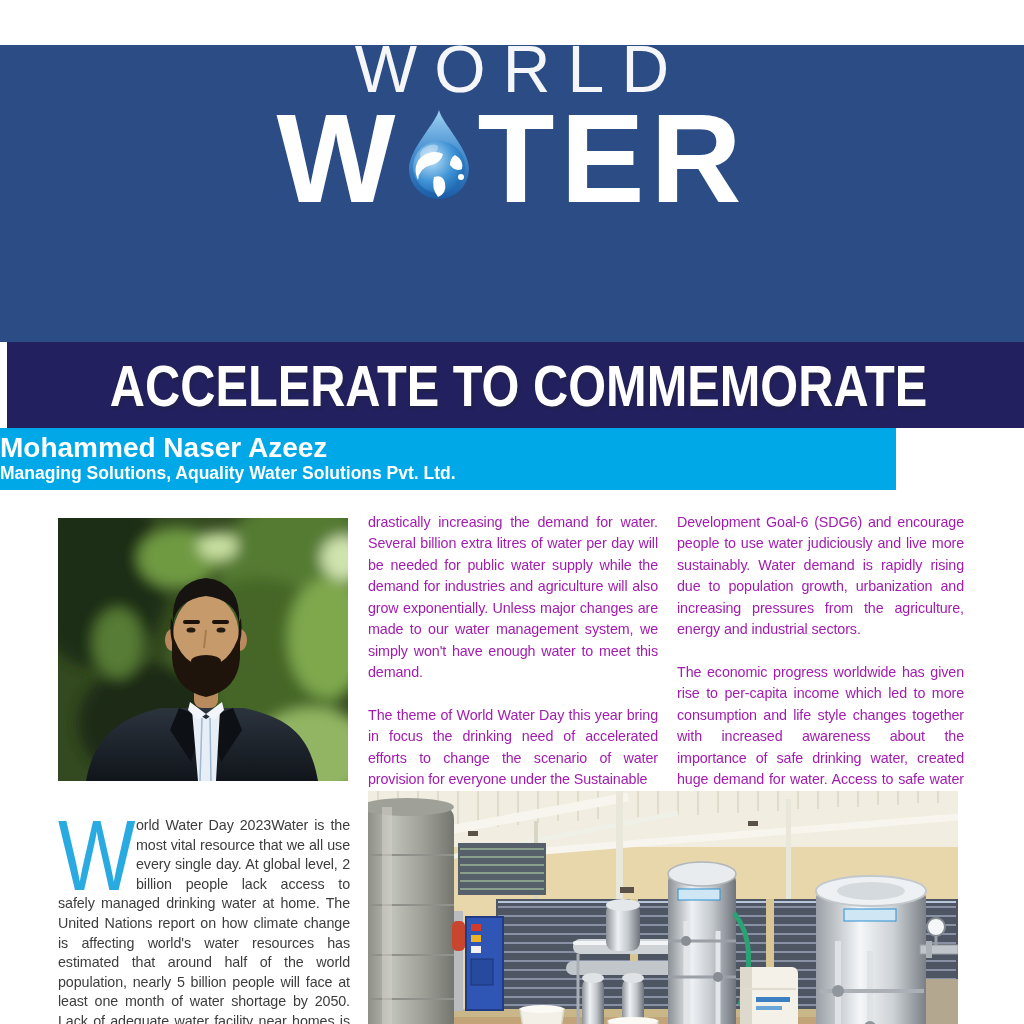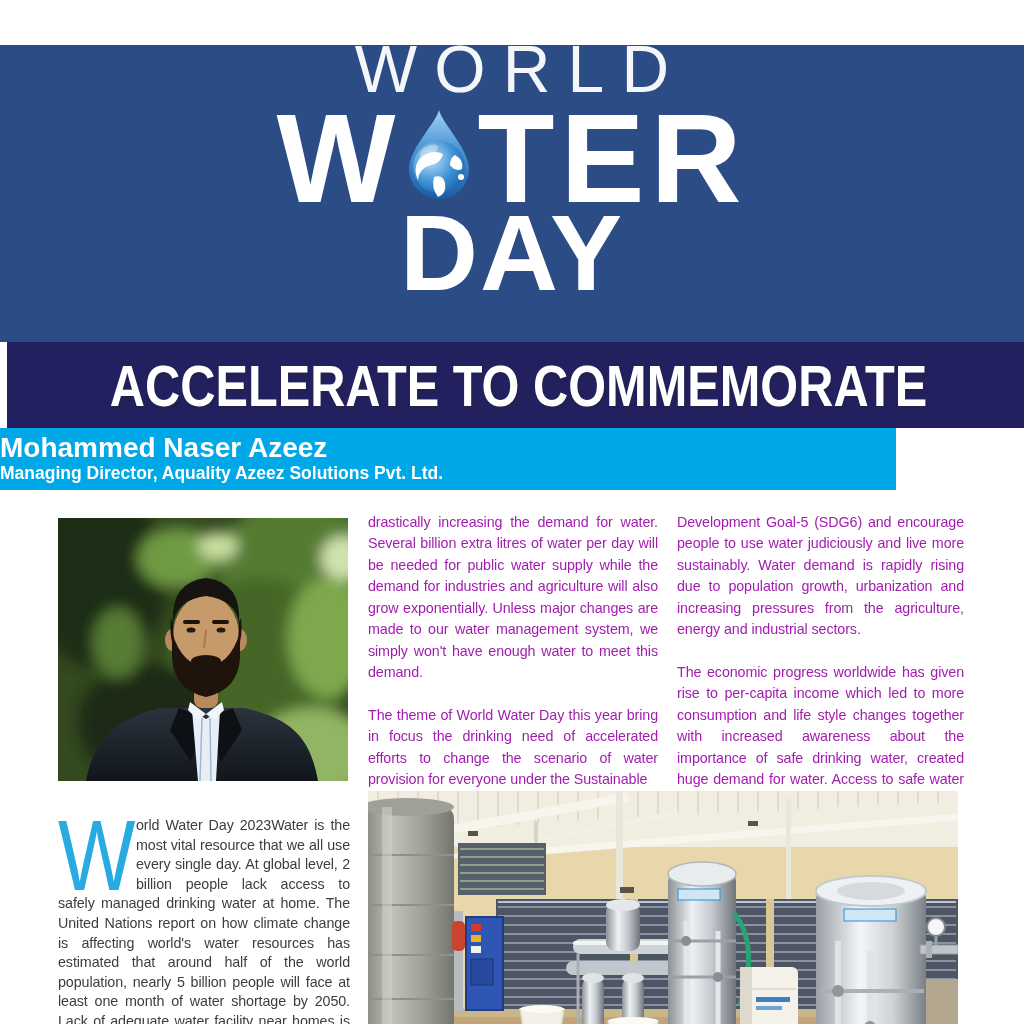--- a/index.html
+++ b/index.html
@@ -75,30 +75,29 @@
         <path d="M36 1 C33 14 6 40 6 60 a30 30 0 0 0 60 0 C66 40 39 14 36 1 Z" fill="url(#dropG)"></path>
         <circle cx="36" cy="58" r="26" fill="url(#globeG)"></circle>
         <path d="M18 48 q12 -8 22 -3 q-2 9 -12 11 q-12 3 -13 15 q-6 -13 3 -23 Z" fill="#ffffff"></path>
         <path d="M31 68 q9 -3 11 6 q2 10 -7 14 q-7 -9 -4 -20 Z" fill="#ffffff"></path>
         <path d="M52 46 q9 5 7 14 q-7 3 -12 -4 q0 -7 5 -10 Z" fill="#ffffff"></path>
         <circle cx="58" cy="68" r="3" fill="#ffffff"></circle>
         <ellipse cx="26" cy="42" rx="10" ry="5" fill="#ffffff" opacity="0.35" transform="rotate(-28 26 42)"></ellipse>
       </svg>
       <span>TER</span>
     </div>
-    <div class="logo-day">DAY</div>
   </header>
 
   <section class="headline-band">
     <h1><span class="headline-text">ACCELERATE TO COMMEMORATE</span></h1>
   </section>
 
   <section class="byline-band">
     <div class="author-name">Mohammed Naser Azeez</div>
-    <div class="author-title">Managing Director, Aquality Azeez Solutions Pvt. Ltd.</div>
+    <div class="author-title">Managing Solutions, Aquality Water Solutions Pvt. Ltd.</div>
   </section>
 
   <main>
 
     <figure class="portrait">
       <svg viewBox="0 0 290 263" width="290" height="263" aria-hidden="true">
         <defs>
           <linearGradient id="suitG" x1="0" y1="0" x2="0" y2="1">
             <stop offset="0" stop-color="#2b333d"></stop>
             <stop offset="1" stop-color="#11151b"></stop>
@@ -150,21 +149,21 @@
         <path d="M148 112 L146 130" stroke="#a87c50" stroke-width="2" fill="none"></path>
       </svg>
     </figure>
 
     <div class="body-text col2">
       <p>drastically increasing the demand for water. Several billion extra litres of water per day will be needed for public water supply while the demand for industries and agriculture will also grow exponentially. Unless major changes are made to our water management system, we simply won't have enough water to meet this demand.</p>
       <p>The theme of World Water Day this year bring in focus the drinking need of accelerated efforts to change the scenario of water provision for everyone under the Sustainable</p>
     </div>
 
     <div class="body-text col3">
-      <p>Development Goal-5 (SDG6) and encourage people to use water judiciously and live more sustainably. Water demand is rapidly rising due to population growth, urbanization and increasing pressures from the agriculture, energy and industrial sectors.</p>
+      <p>Development Goal-6 (SDG6) and encourage people to use water judiciously and live more sustainably. Water demand is rapidly rising due to population growth, urbanization and increasing pressures from the agriculture, energy and industrial sectors.</p>
       <p>The economic progress worldwide has given rise to per-capita income which led to more consumption and life style changes together with increased awareness about the importance of safe drinking water, created huge demand for water. Access to safe water is</p>
     </div>
 
     <div class="lead-para">
       <span class="dropcap">W</span><span>orld Water Day 2023Water is the most vital resource that we all use every single day. At global level, 2 billion people lack access to safely managed drinking water at home. The United Nations report on how climate change is affecting world's water resources has estimated that around half of the world population, nearly 5 billion people will face at least one month of water shortage by 2050. Lack of adequate water facility near homes is forcing women and girls in 8 out of 10 rural households to collect water for their family.</span>
     </div>
 
     <figure class="plant">
       <svg viewBox="0 0 590 278" width="590" height="278" aria-hidden="true">
         <defs>

